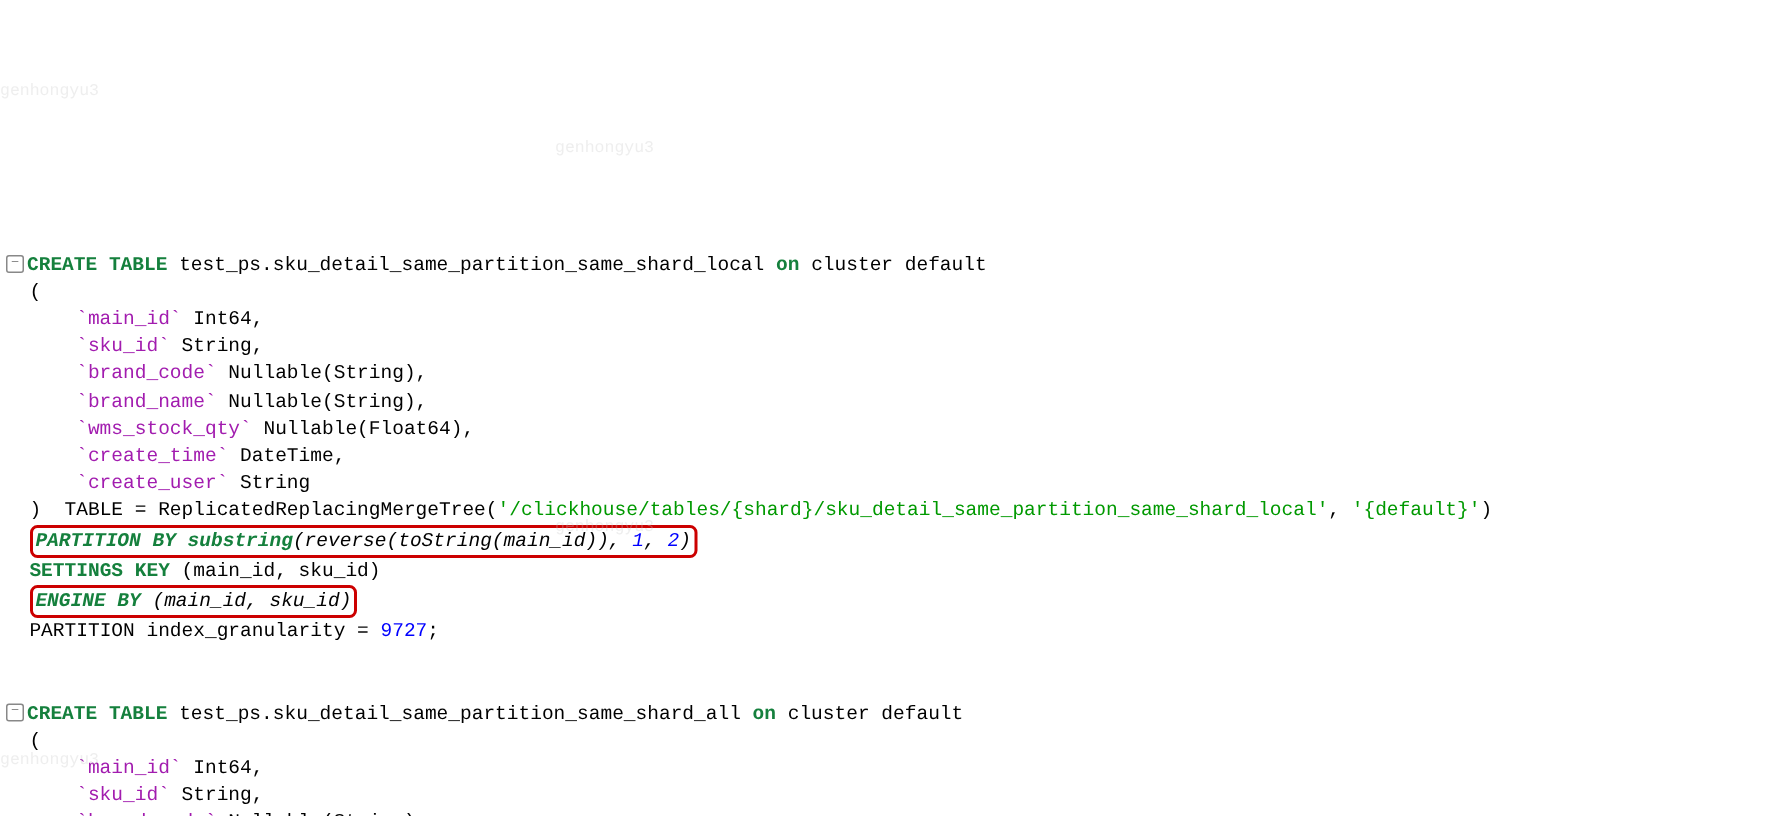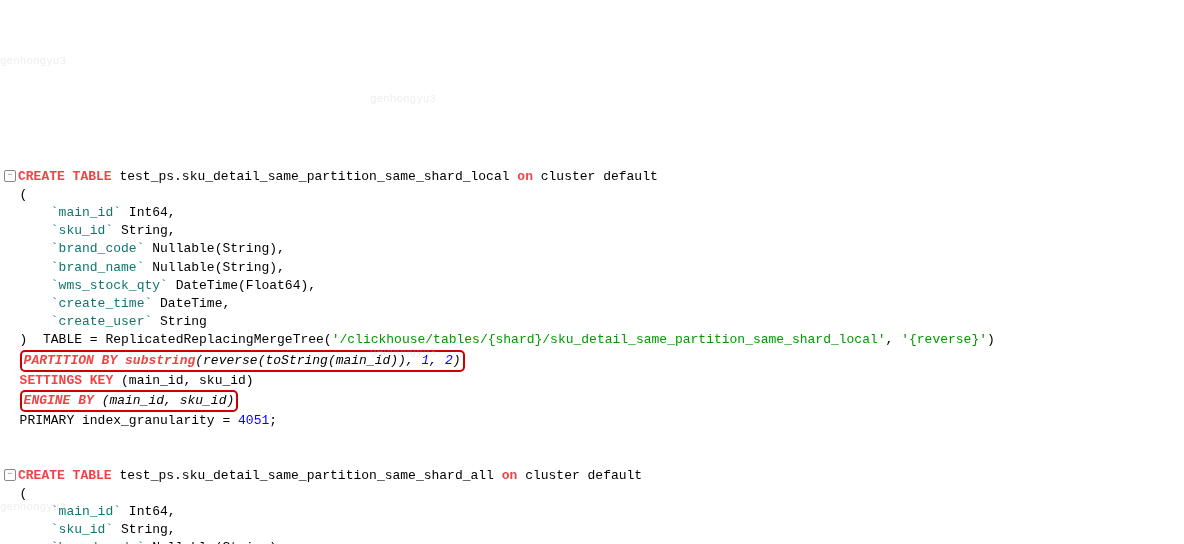--- a/index.html
+++ b/index.html
@@ -6,22 +6,22 @@
       margin: 0;
       padding: 4px;
       font-family: Consolas, 'Courier New', monospace;
       font-size: 13px;
       line-height: 1.4;
       background: #fff;
       color: #000;
       white-space: pre;
       position: relative;
     }
-    .kw-red { color: #ef4444; font-weight: bold; }
-    .teal { color: #0f766e; }
+    .kw-red { color: #15803d; font-weight: bold; }
+    .teal { color: #a21caf; }
     .green { color: #009900; }
     .blue { color: #0000FF; }
     .red-box {
       border: 2px solid #cc0000;
       border-radius: 5px;
       padding: 0 2px;
       display: inline-block;
       font-style: italic;
     }
     .collapse {
@@ -53,28 +53,28 @@
 <div class="watermark" style="top:92px;left:370px;">genhongyu3</div>
 <div class="watermark" style="top:345px;left:370px;">genhongyu3</div>
 <div class="watermark" style="top:500px;left:0px;">genhongyu3</div>
 
 <div><span class="collapse">−</span><span class="kw-red">CREATE TABLE</span> <span>test_ps.sku_detail_same_partition_same_shard_local</span> <span class="kw-red">on</span> <span>cluster default</span>
   <span>(</span>
       <span class="teal">`main_id`</span><span> Int64,</span>
       <span class="teal">`sku_id`</span><span> String,</span>
       <span class="teal">`brand_code`</span><span> Nullable(String),</span>
       <span class="teal">`brand_name`</span><span> Nullable(String),</span>
-      <span class="teal">`wms_stock_qty`</span><span> DateTime(Float64),</span>
+      <span class="teal">`wms_stock_qty`</span><span> Nullable(Float64),</span>
       <span class="teal">`create_time`</span><span> DateTime,</span>
       <span class="teal">`create_user`</span><span> String</span>
-  <span>)  TABLE = ReplicatedReplacingMergeTree(</span><span class="green">'/clickhouse/tables/{shard}/sku_detail_same_partition_same_shard_local'</span><span>, </span><span class="green">'{reverse}'</span><span>)</span>
+  <span>)  TABLE = ReplicatedReplacingMergeTree(</span><span class="green">'/clickhouse/tables/{shard}/sku_detail_same_partition_same_shard_local'</span><span>, </span><span class="green">'{default}'</span><span>)</span>
   <span class="red-box"><span class="kw-red">PARTITION BY</span> <span class="kw-red">substring</span><span>(reverse(toString(main_id)), </span><span class="blue">1</span><span>, </span><span class="blue">2</span><span>)</span></span>
   <span class="kw-red">SETTINGS KEY</span><span> (main_id, sku_id)</span>
   <span class="red-box"><span class="kw-red">ENGINE BY</span><span> (main_id, sku_id)</span></span>
-  <span>PRIMARY index_granularity = </span><span class="blue">4051</span><span>;</span>
+  <span>PARTITION index_granularity = </span><span class="blue">9727</span><span>;</span>
 
 </div>
 <div><span class="collapse">−</span><span class="kw-red">CREATE TABLE</span> <span>test_ps.sku_detail_same_partition_same_shard_all</span> <span class="kw-red">on</span> <span>cluster default</span>
   <span>(</span>
       <span class="teal">`main_id`</span><span> Int64,</span>
       <span class="teal">`sku_id`</span><span> String,</span>
       <span class="teal">`brand_code`</span><span> Nullable(String),</span>
       
       
       

